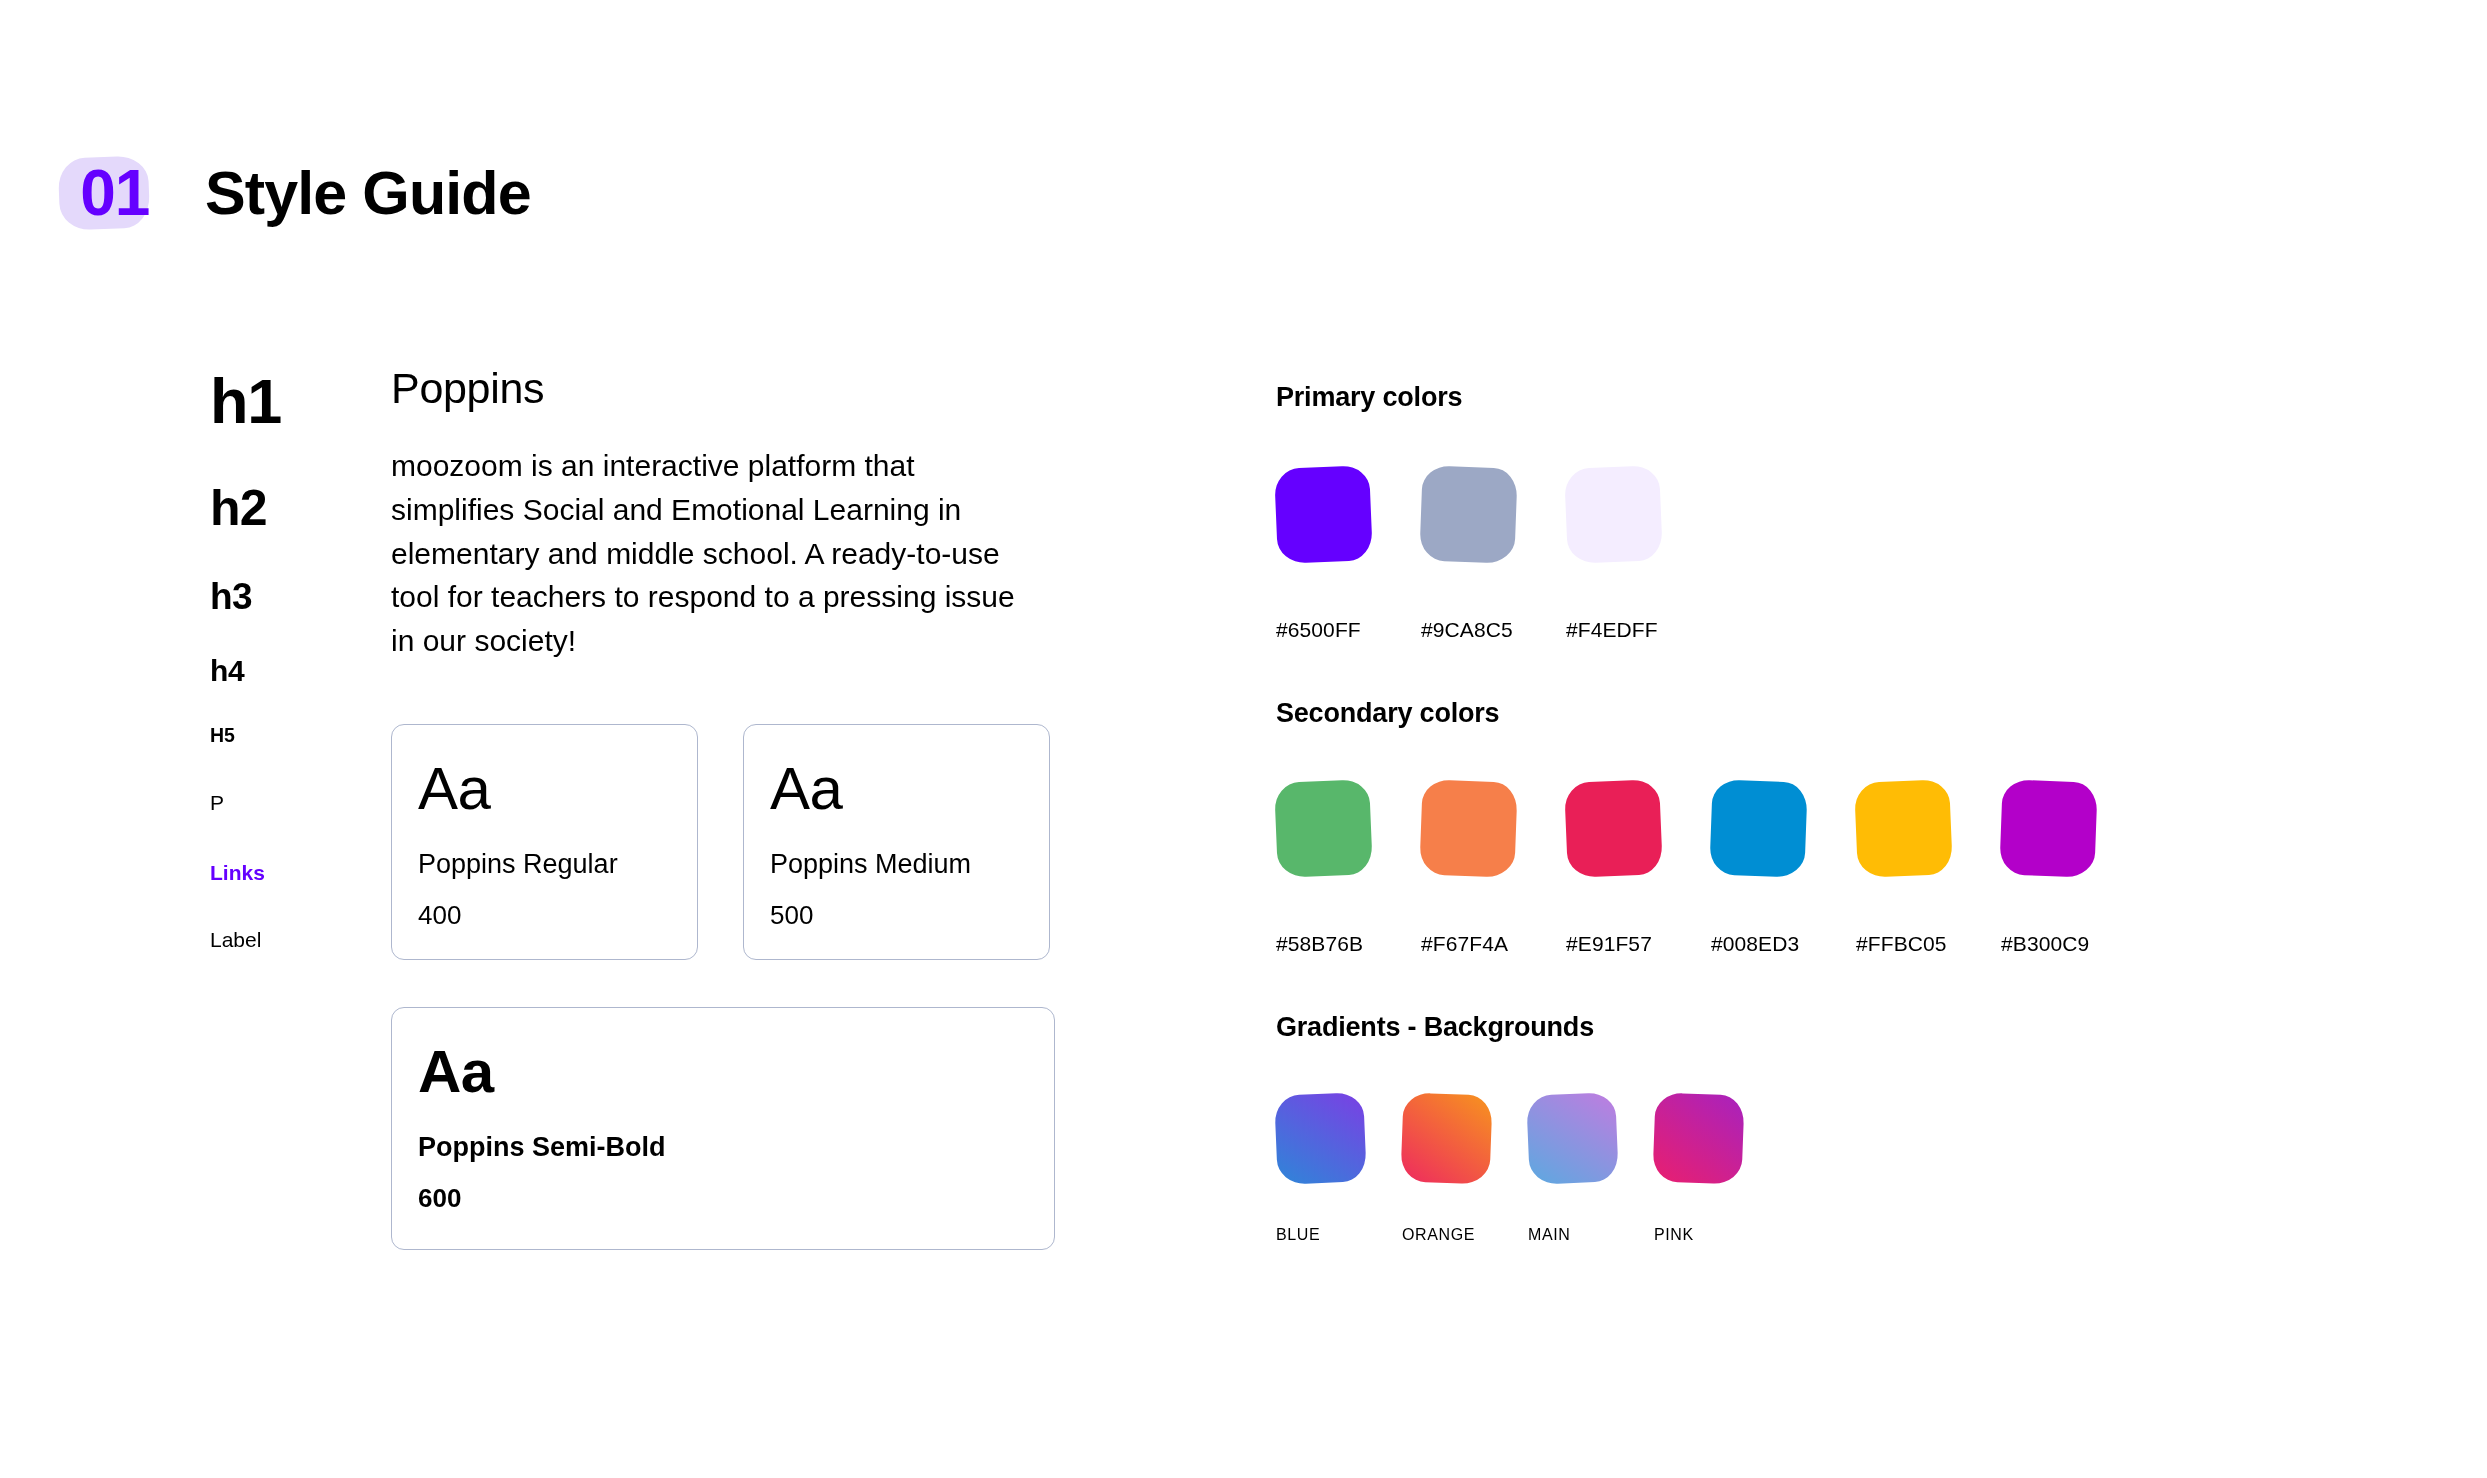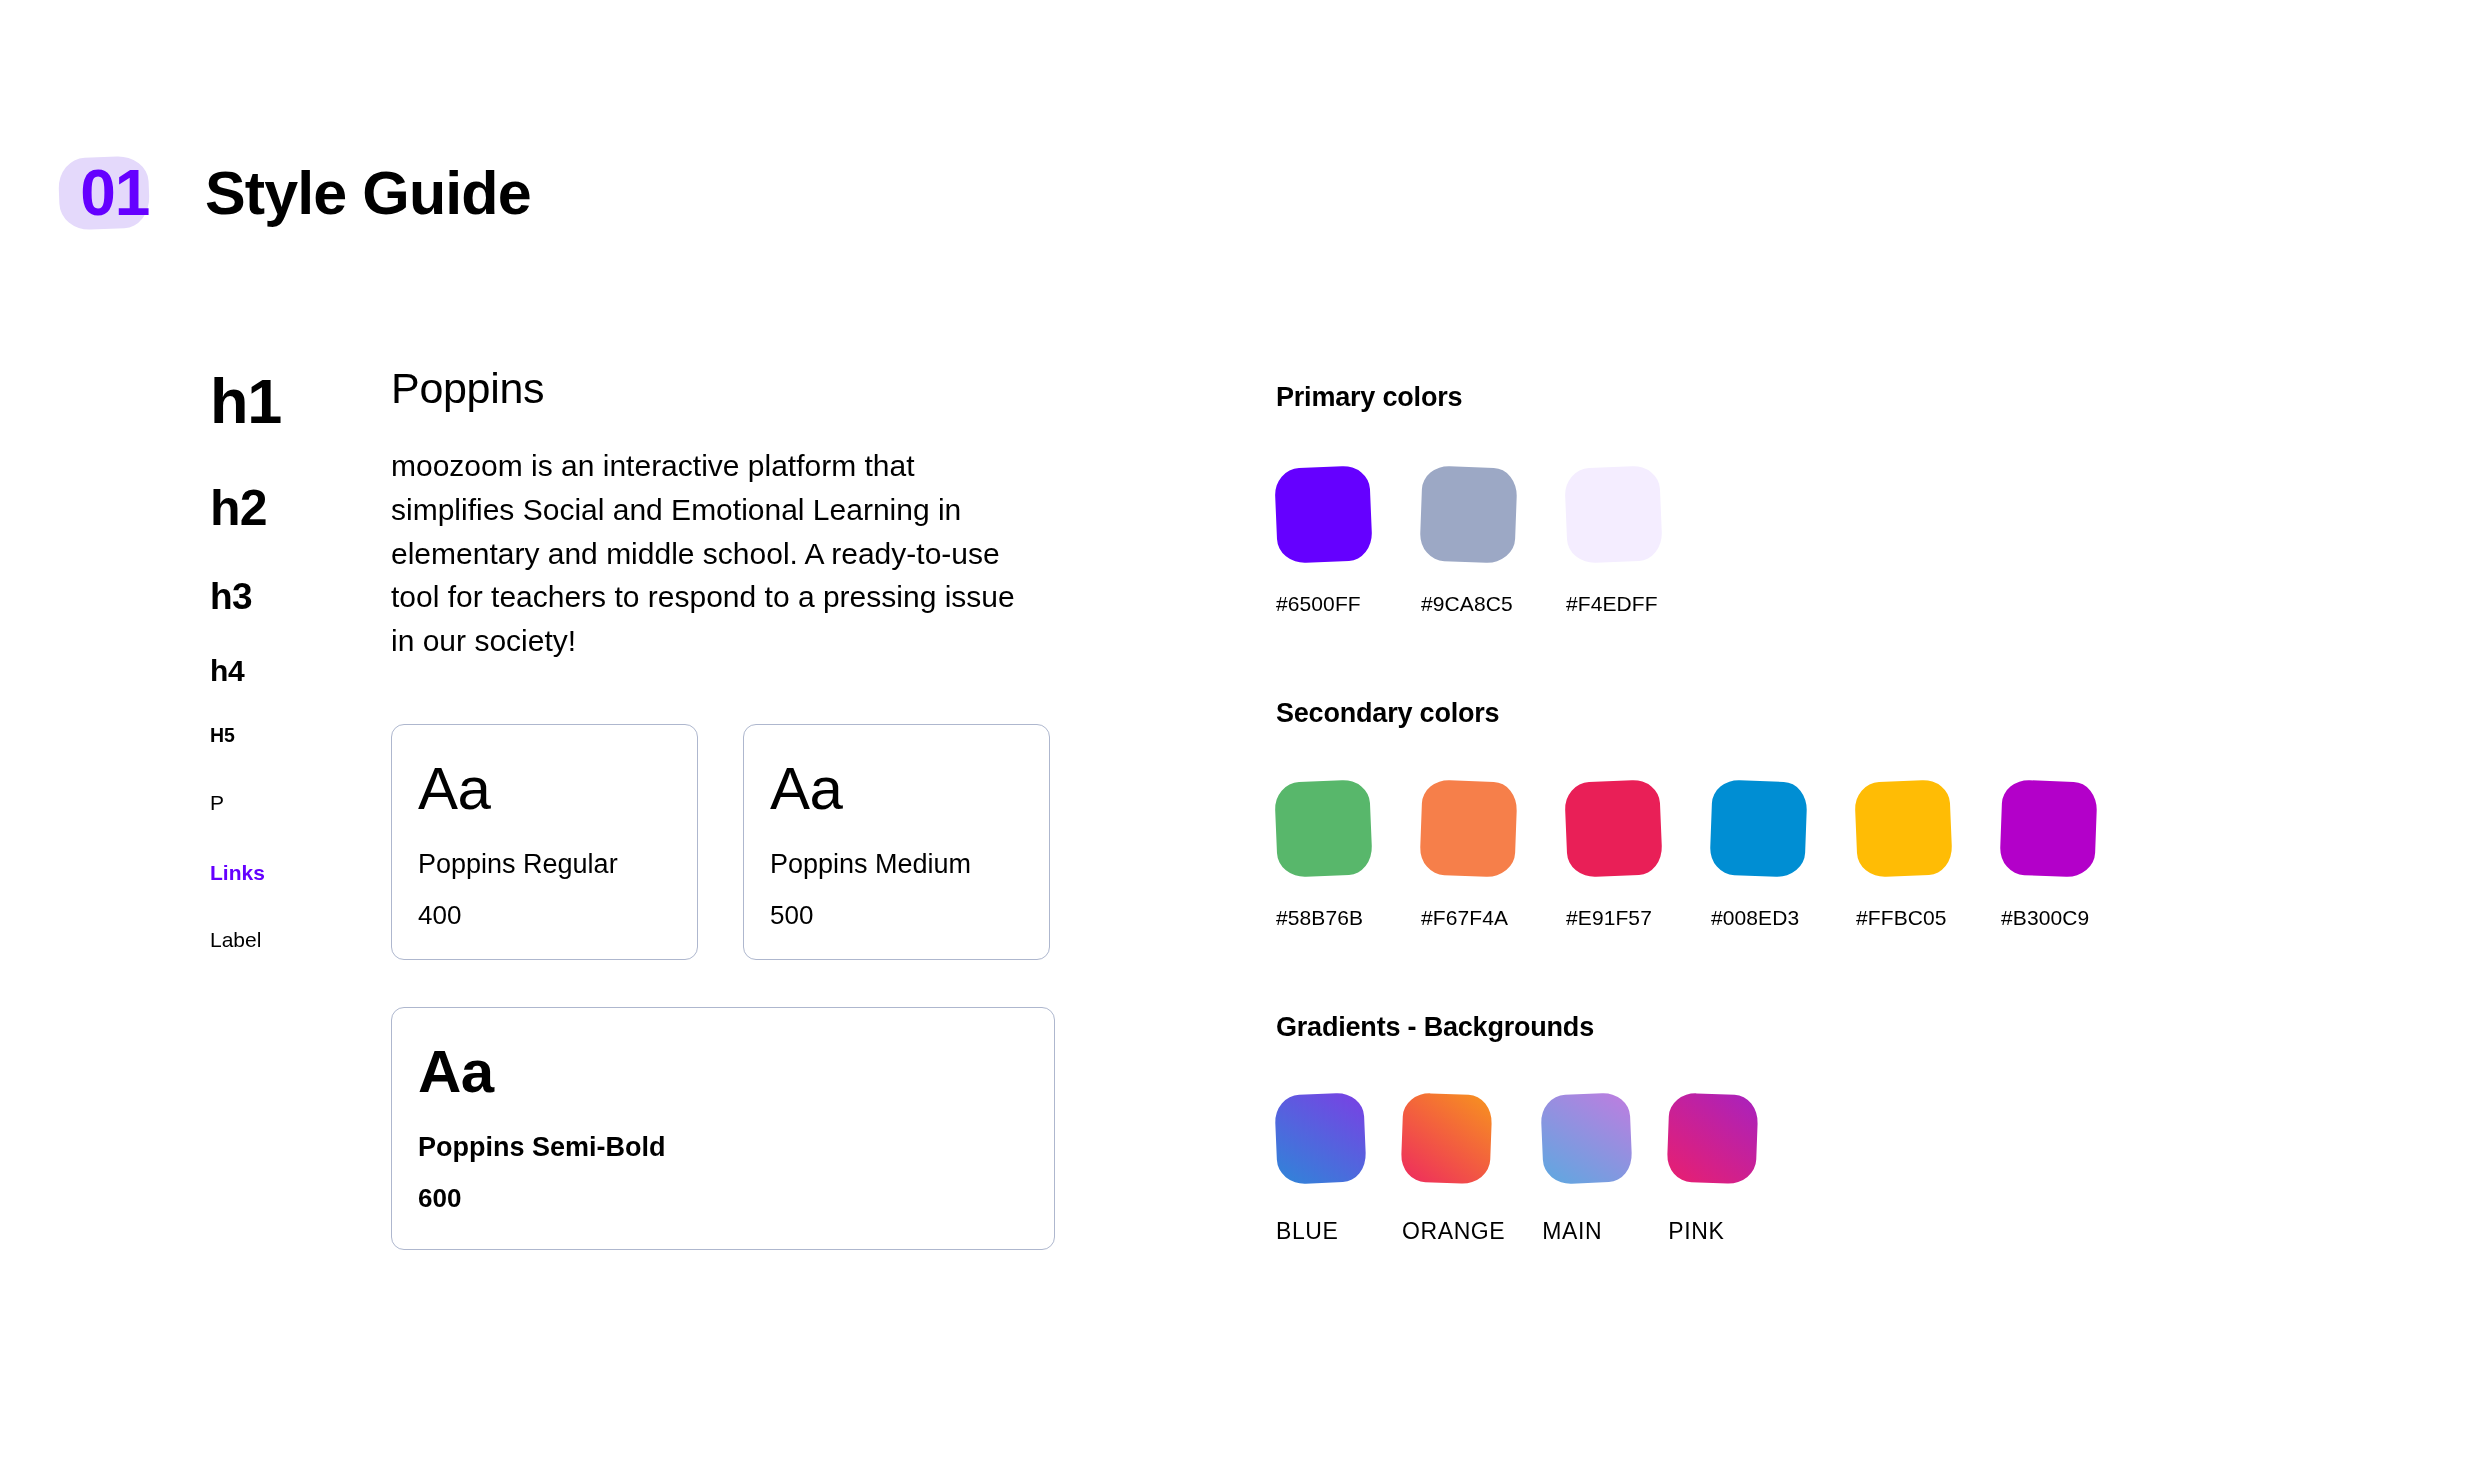--- a/index.html
+++ b/index.html
@@ -168,21 +168,21 @@
     letter-spacing: -0.2px;
     line-height: 1;
     margin-bottom: 0;
   }
 
   .swatch-row { display: flex; }
   .swatch-row.primary    { margin-top: 56px; gap: 50px; }
   .swatch-row.secondary  { margin-top: 54px; gap: 50px; }
   .swatch-row.gradients  { margin-top: 53px; gap: 37px; }
 
-  .swatch-item { display: flex; flex-direction: column; }
+  .swatch-item { display: flex; flex-direction: column; gap: 26px; }
 
   .blob {
     width: 95px;
     height: 95px;
     border-radius: 25px 27px 24px 28px / 27px 24px 28px 25px;
     transform: rotate(-2.4deg);
   }
   .blob.alt {
     border-radius: 27px 24px 28px 25px / 24px 28px 25px 27px;
     transform: rotate(2.1deg);
@@ -194,22 +194,22 @@
 
   .swatch-label {
     margin-top: 31px;
     font-size: 21px;
     font-weight: 500;
     color: #000000;
     letter-spacing: 0.1px;
     line-height: 1;
   }
   .swatch-label.grad {
-    margin-top: 37px;
-    font-size: 23px;
+    margin-top: 18px;
+    font-size: 16px;
     font-weight: 500;
     letter-spacing: 0.6px;
   }
 </style>
 </head>
 <body>
 
 <div class="header">
   <div class="badge">
     <div class="badge-blob"></div>

